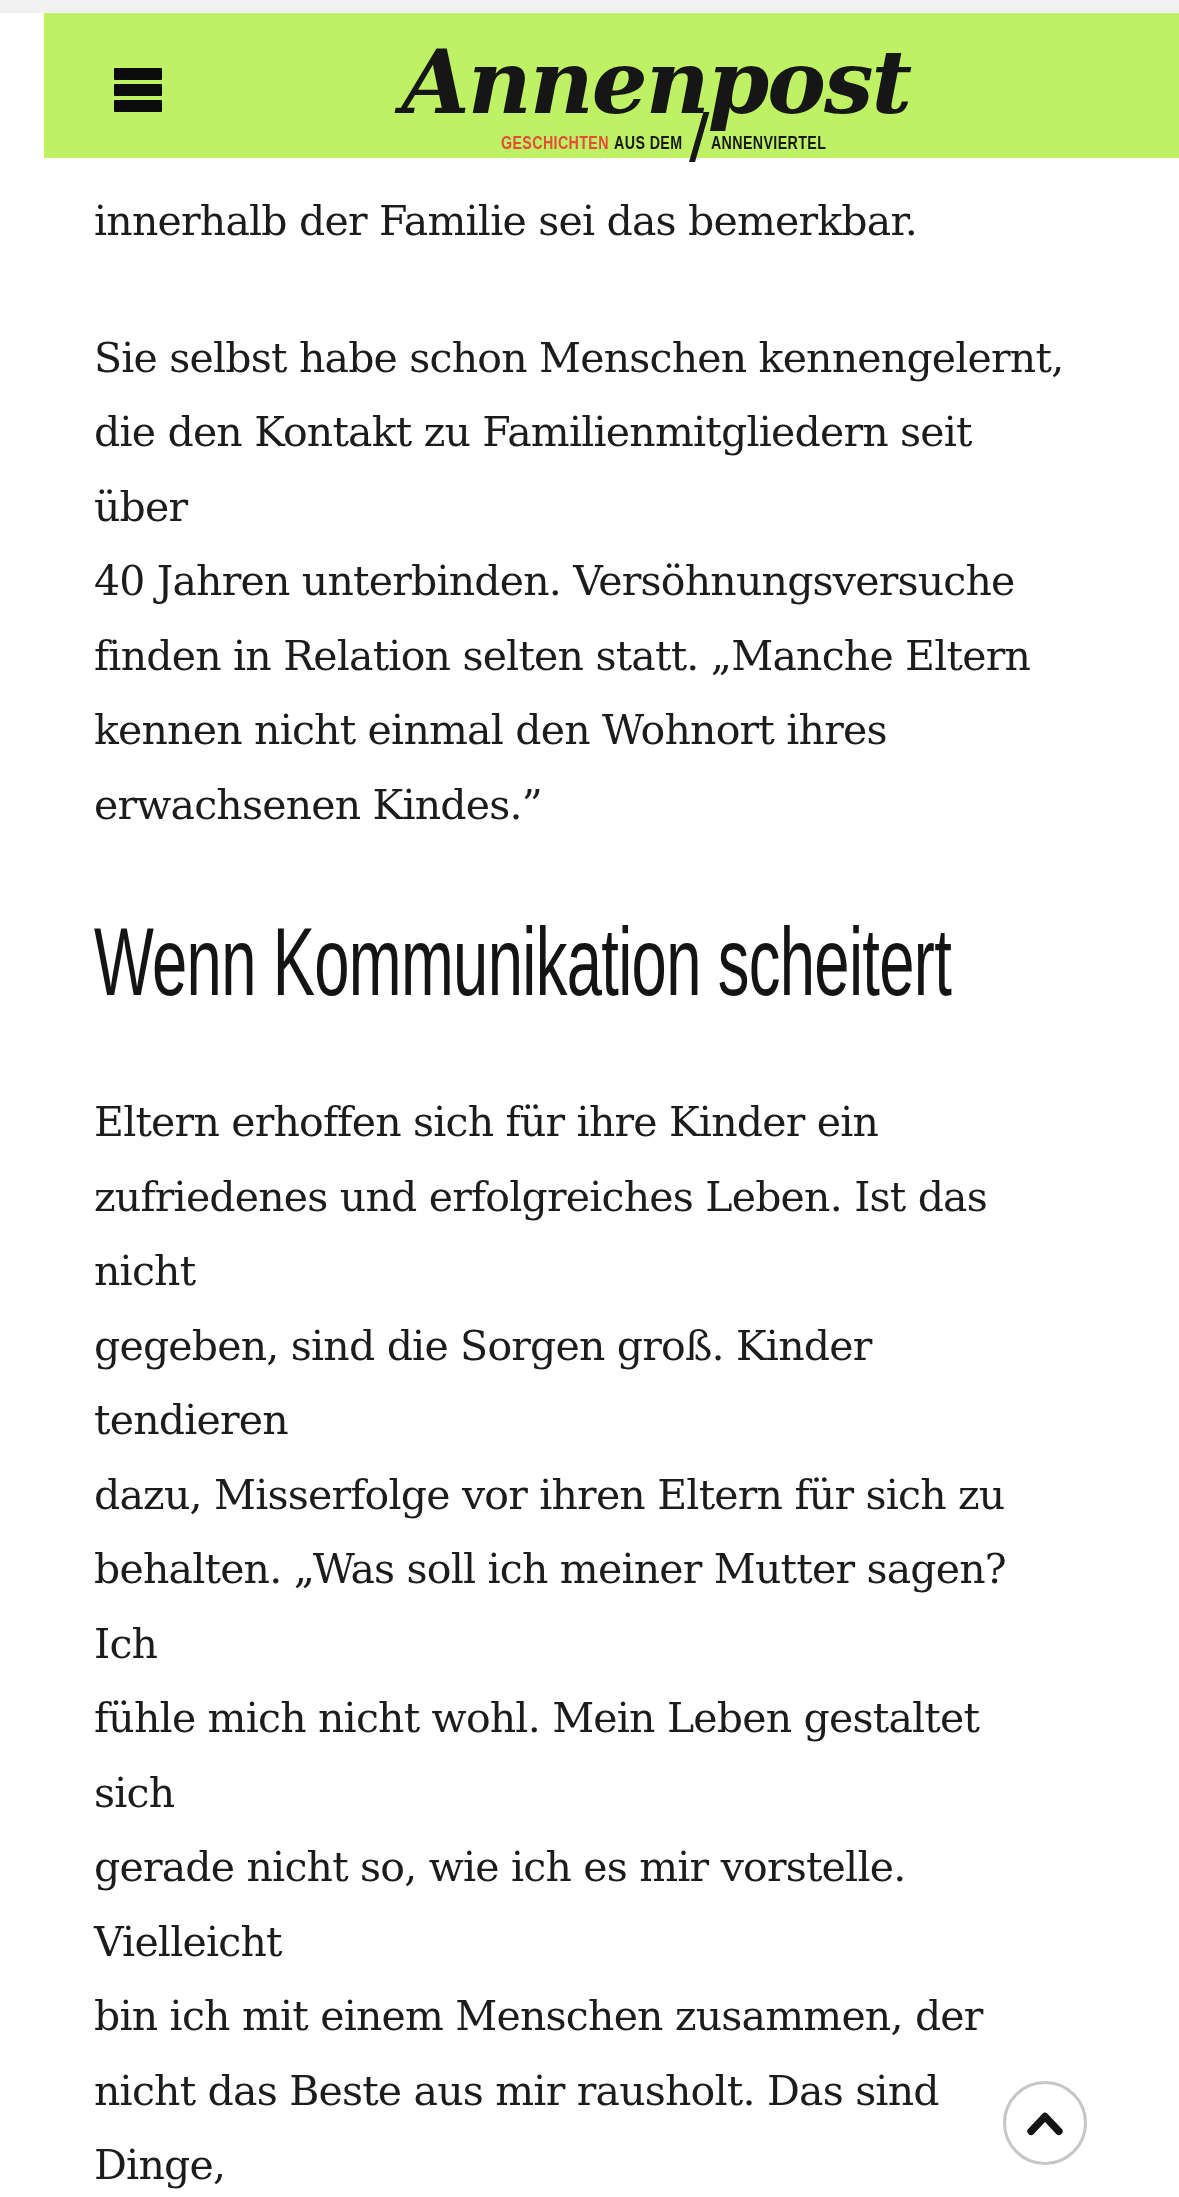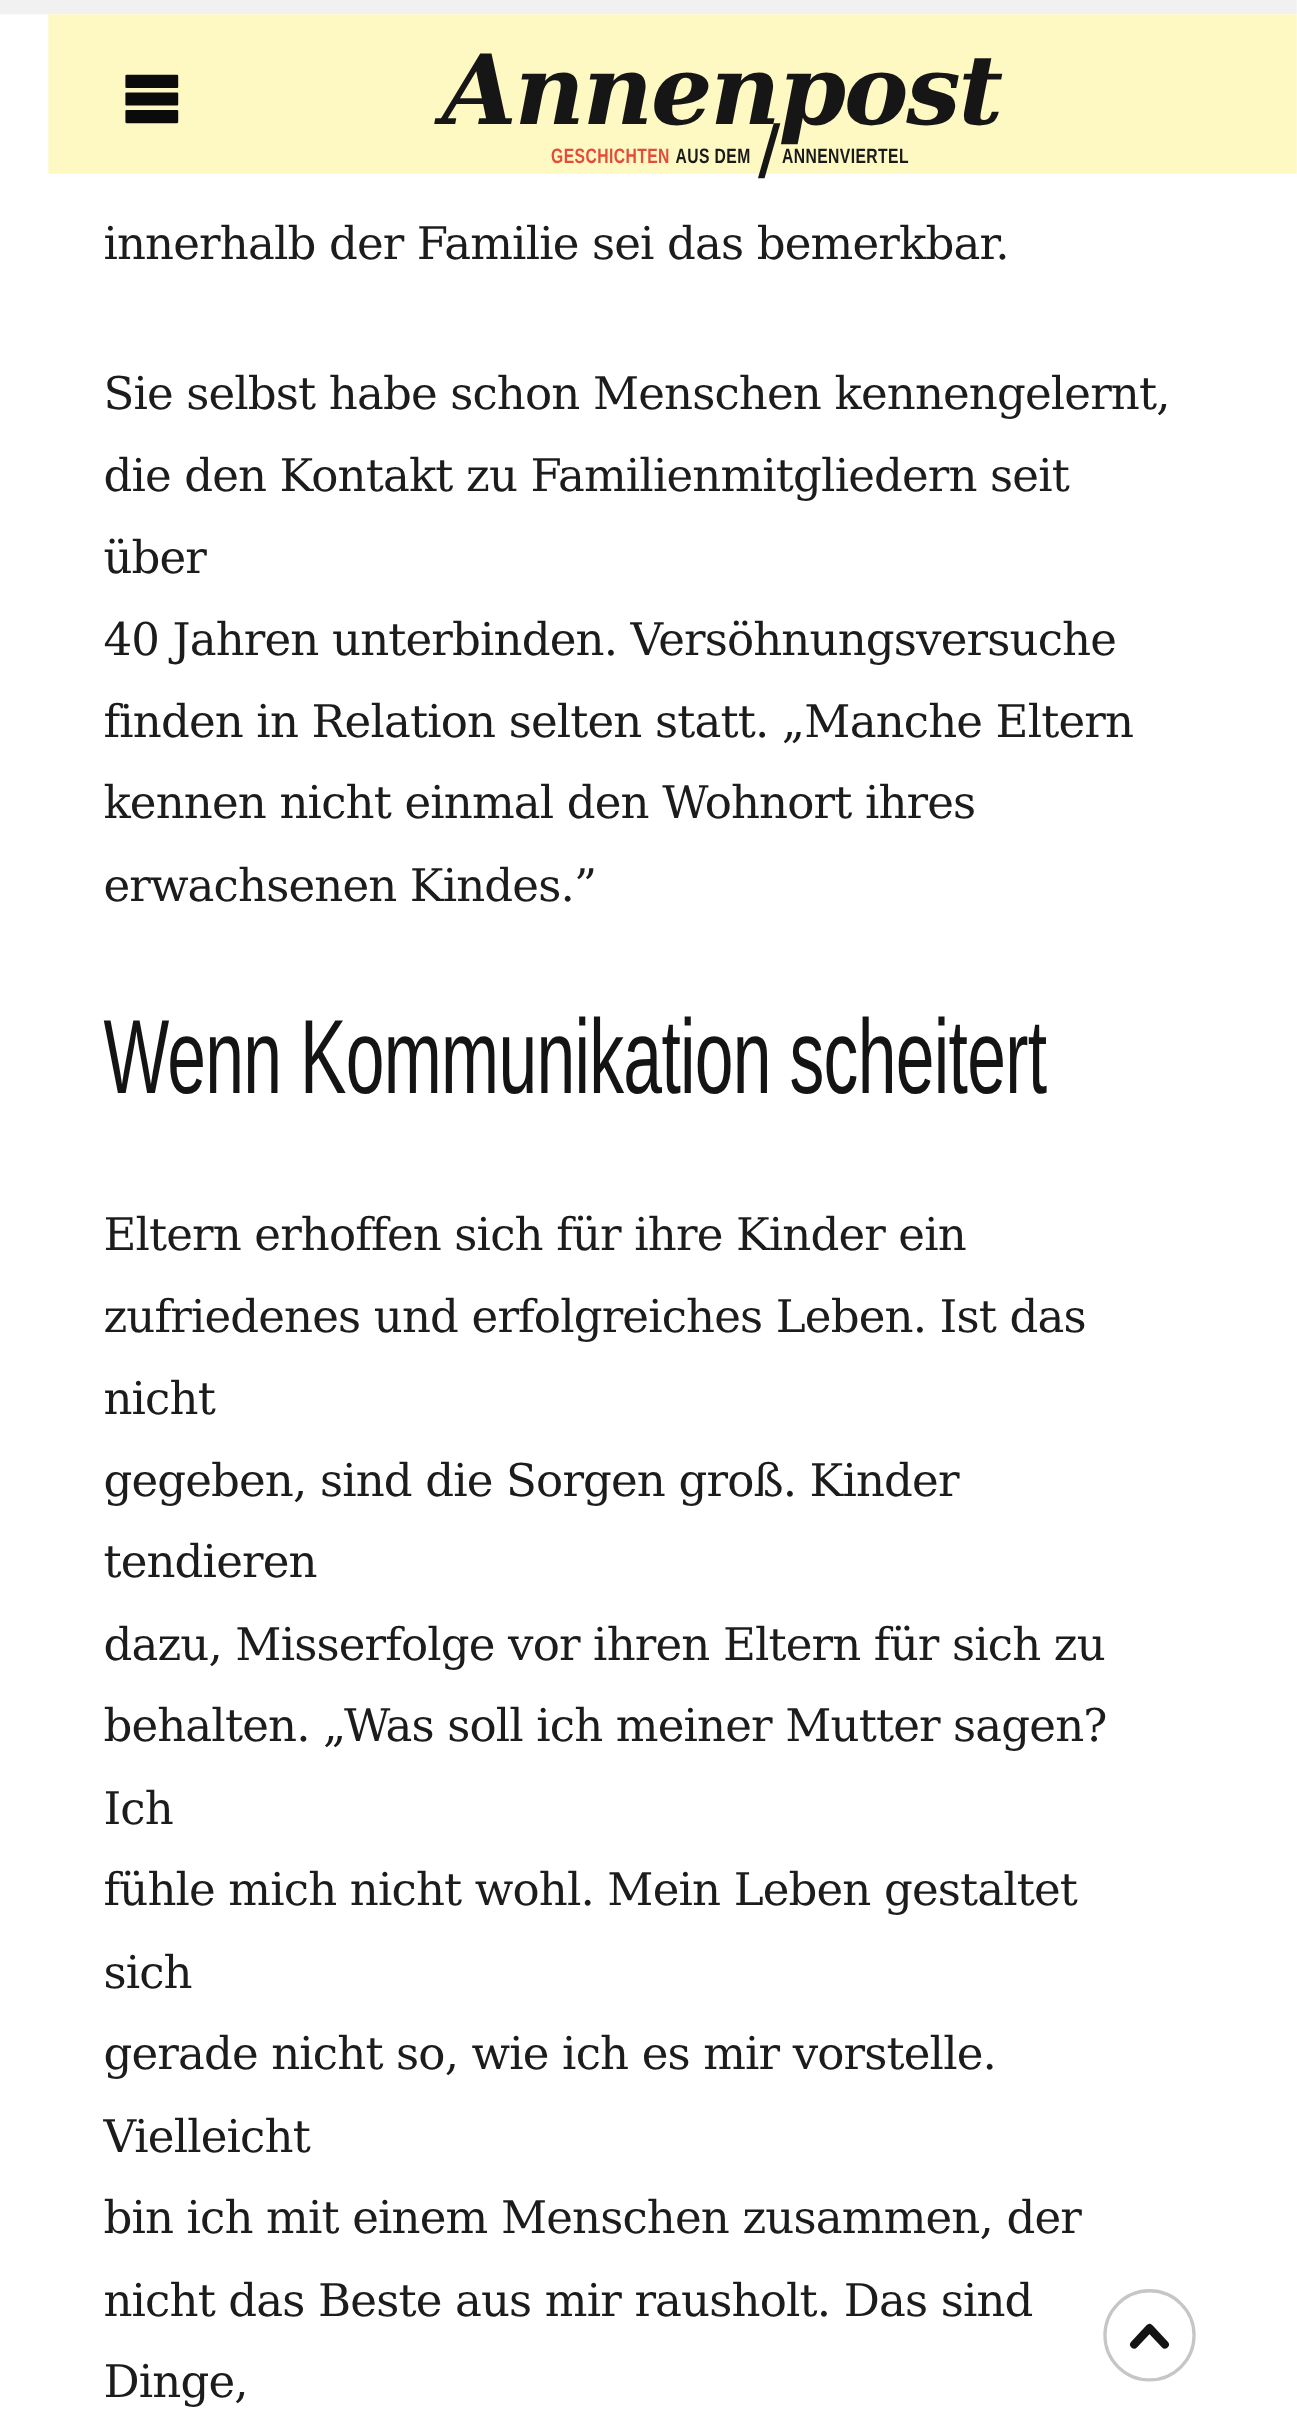--- a/index.html
+++ b/index.html
@@ -13,21 +13,21 @@
     color:#1c1c1c;
   }
   .status-strip{
     width:100%;
     height:13px;
     background:#f1f1f1;
   }
   .site-header{
     position:relative;
     height:145px;
-    background:#fef9c3;
+    background:#bef264;
     margin-left:44px;
   }
   .hamburger{
     position:absolute;
     left:70px; top:55px;
     width:48px; height:44px;
     padding:0; border:none; background:transparent;
     display:flex; flex-direction:column; justify-content:space-between;
     cursor:pointer;
   }

